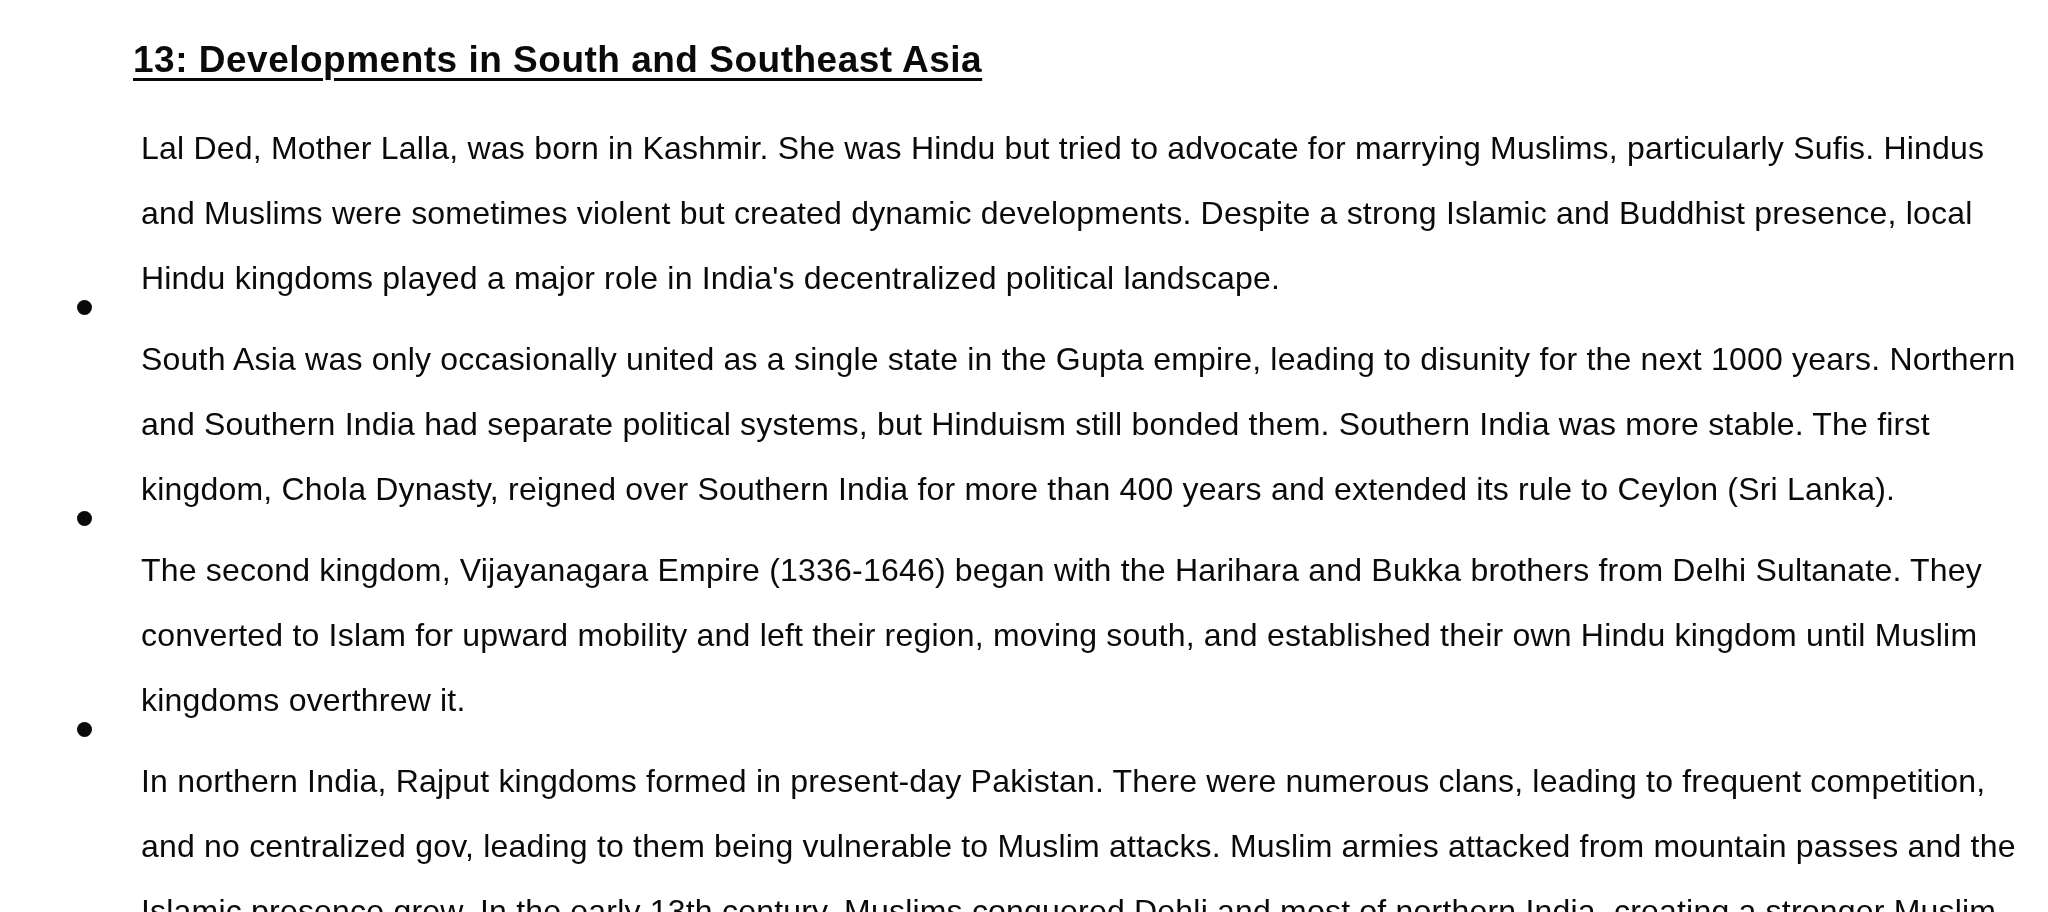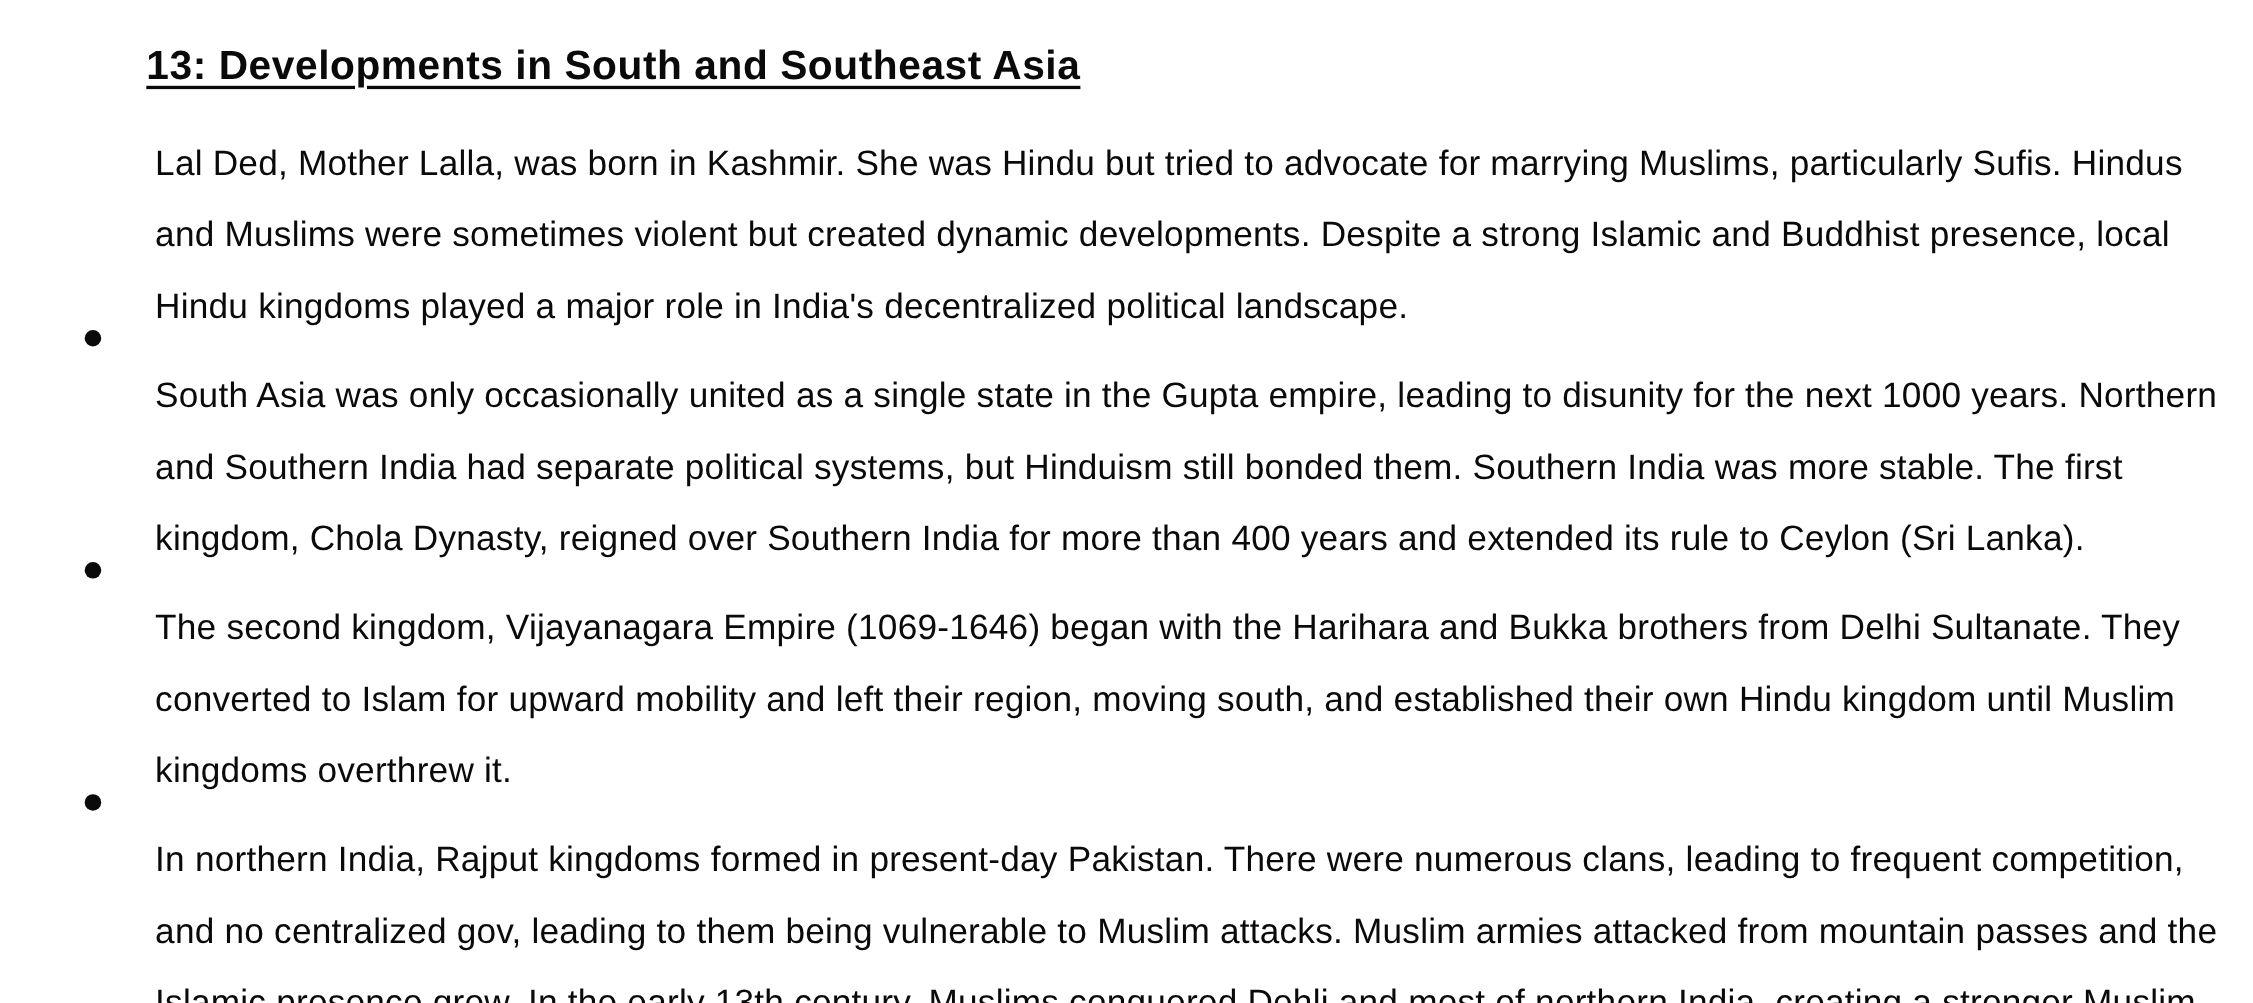--- a/index.html
+++ b/index.html
@@ -62,20 +62,20 @@
     <li>
       <span class="bullet-dot"></span>
       <span class="bullet-text">Lal Ded, Mother Lalla, was born in Kashmir. She was Hindu but tried to advocate for marrying Muslims, particularly Sufis. Hindus and Muslims were sometimes violent but created dynamic developments. Despite a strong Islamic and Buddhist presence, local Hindu kingdoms played a major role in India's decentralized political landscape.</span>
     </li>
     <li>
       <span class="bullet-dot"></span>
       <span class="bullet-text">South Asia was only occasionally united as a single state in the Gupta empire, leading to disunity for the next 1000 years. Northern and Southern India had separate political systems, but Hinduism still bonded them. Southern India was more stable. The first kingdom, Chola Dynasty, reigned over Southern India for more than 400 years and extended its rule to Ceylon (Sri Lanka).</span>
     </li>
     <li>
       <span class="bullet-dot"></span>
-      <span class="bullet-text">The second kingdom, Vijayanagara Empire (1069-1646) began with the Harihara and Bukka brothers from Delhi Sultanate. They converted to Islam for upward mobility and left their region, moving south, and established their own Hindu kingdom until Muslim kingdoms overthrew it.</span>
+      <span class="bullet-text">The second kingdom, Vijayanagara Empire (1336-1646) began with the Harihara and Bukka brothers from Delhi Sultanate. They converted to Islam for upward mobility and left their region, moving south, and established their own Hindu kingdom until Muslim kingdoms overthrew it.</span>
     </li>
     <li>
       <span class="bullet-dot"></span>
       <span class="bullet-text">In northern India, Rajput kingdoms formed in present-day Pakistan. There were numerous clans, leading to frequent competition, and no centralized gov, leading to them being vulnerable to Muslim attacks. Muslim armies attacked from mountain passes and the Islamic presence grew. In the early 13th century, Muslims conquered Dehli and most of northern India, creating a stronger Muslim presence with the Delhi Sultanate under their rule. These interactions created lots of tension between Hindus and Muslims. The Delhi Sultanate never created an efficient</span>
     </li>
   </ul>
 </div>
 
 </body></html>

